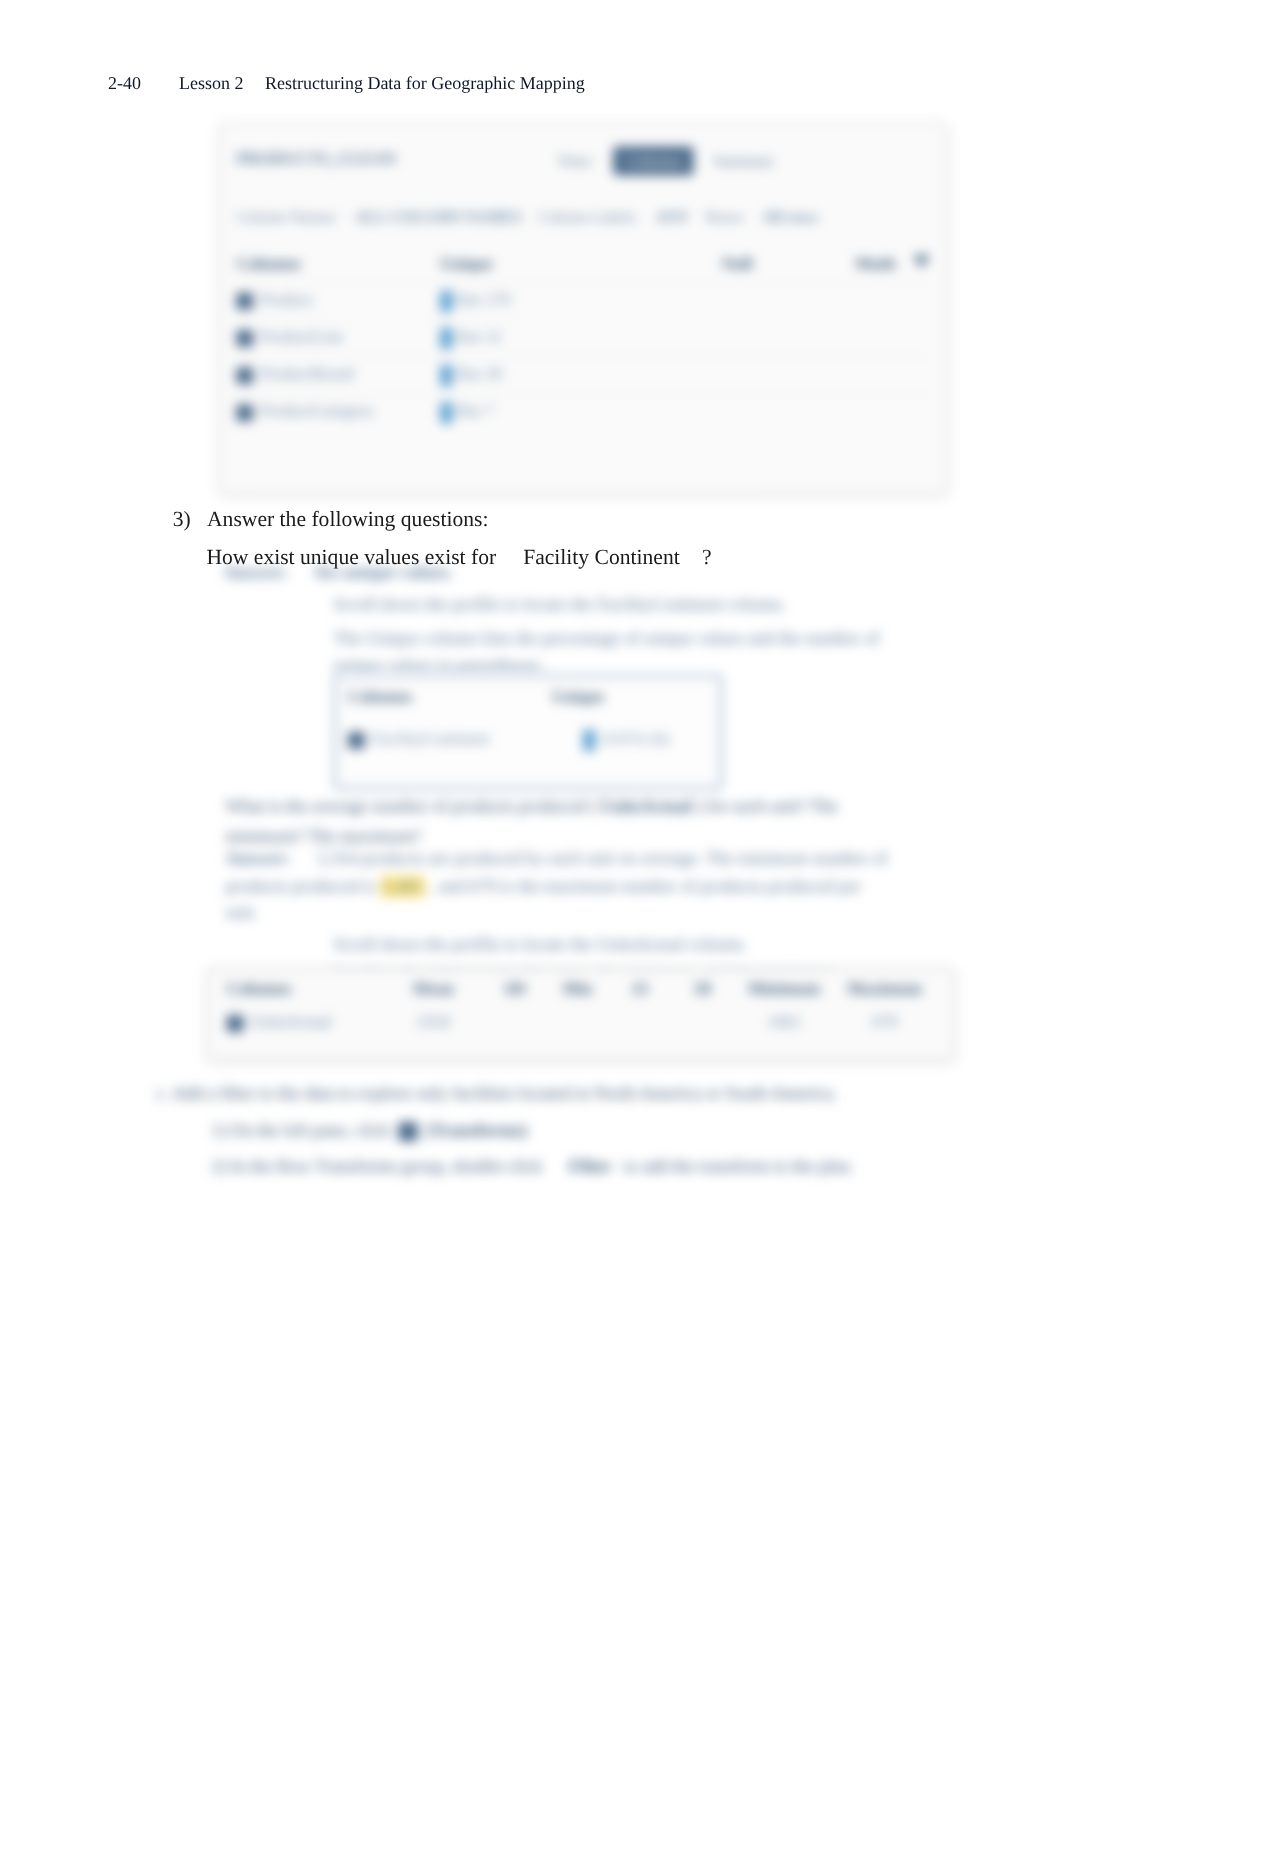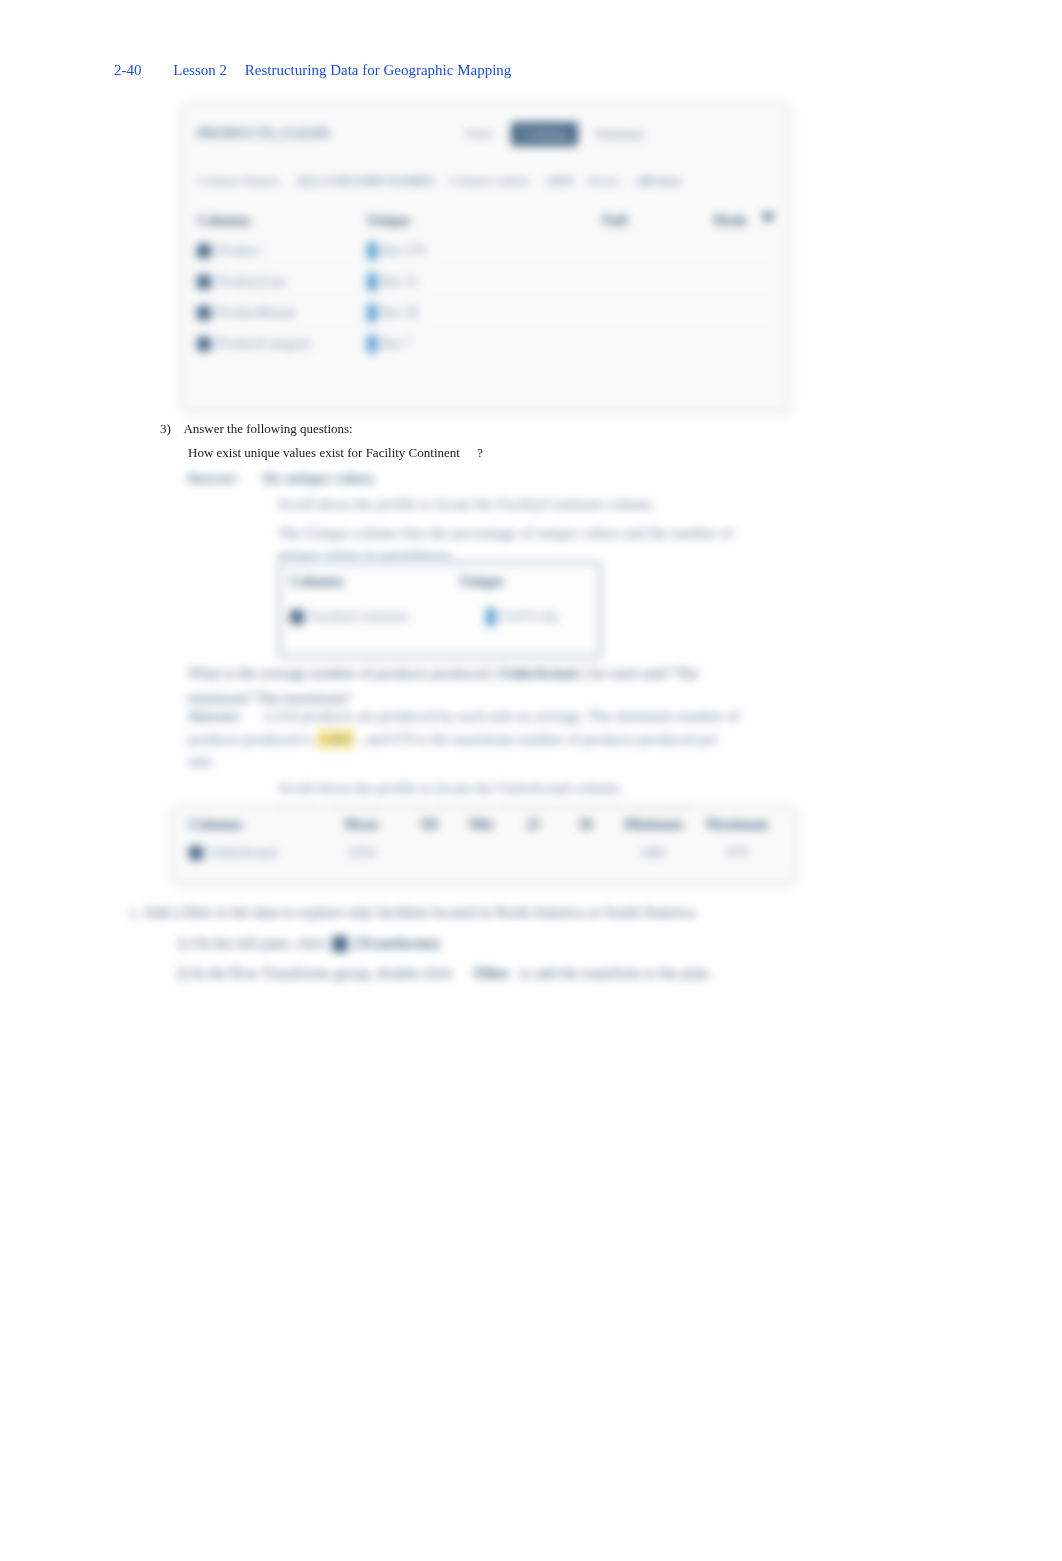--- a/index.html
+++ b/index.html
@@ -7,23 +7,23 @@
       font-family: Georgia, 'Times New Roman', serif;
       background: #fff;
       width: 1062px;
       height: 1561px;
       position: relative;
       color: #1a1a1a;
     }
     .page-header {
       position: absolute;
       top: 62px;
-      left: 114px;
-      font-size: 15px;
-      color: #1d4ed8;
+      left: 90px;
+      font-size: 15px;
+      color: #0f172a;
     }
     .page-header .num { margin-right: 28px; }
     .page-header .lesson { margin-right: 14px; }
     
     
     .panel1 {
       position: absolute;
       top: 102px;
       left: 182px;
       width: 608px;
@@ -87,28 +87,28 @@
     .col-d { width: 120px; text-align:right; }
     .icon-sq { width: 14px; height: 14px; background:#4a6a8a; border-radius: 2px; }
     .icon-bar { width: 10px; height: 18px; background:#5aa0d0; border-radius: 2px; }
     .blur-txt { color: #7090b0; font-size: 14px; }
     .tri { width:0; height:0; border-left:7px solid transparent; border-right:7px solid transparent; border-top:10px solid #4a6a8a; margin-left:auto; }
     
     
     .question {
       position: absolute;
       top: 419px;
-      left: 160px;
-      font-size: 13px;
+      left: 144px;
+      font-size: 18px;
       line-height: 1.55;
     }
     .q-line1 { margin-bottom: 4px; }
     .q-num { margin-right: 10px; }
     .q-line2 { margin-left: 28px; }
-    .fc { margin-right: 14px; }
+    .fc { margin-left: 18px; margin-right: 14px; }
     
     
     .blur-region1 {
       position: absolute;
       top: 470px;
       left: 186px;
       width: 560px;
       filter: blur(5px);
       font-size: 15px;
       color: #5a7a9a;

